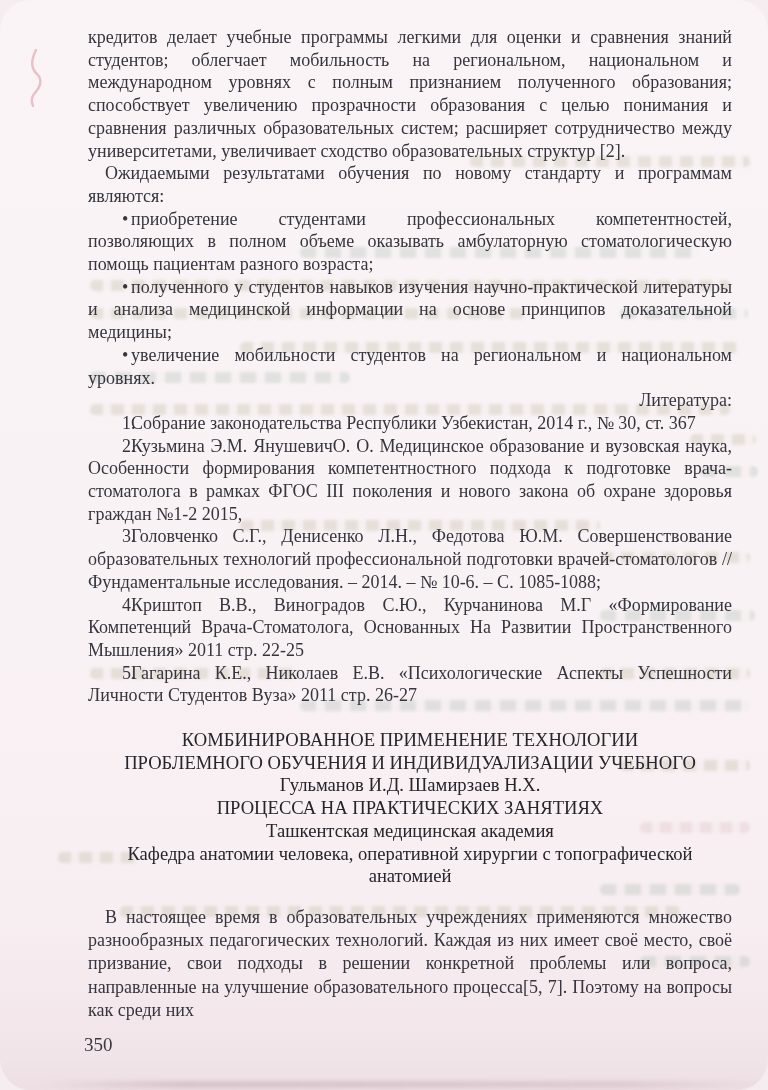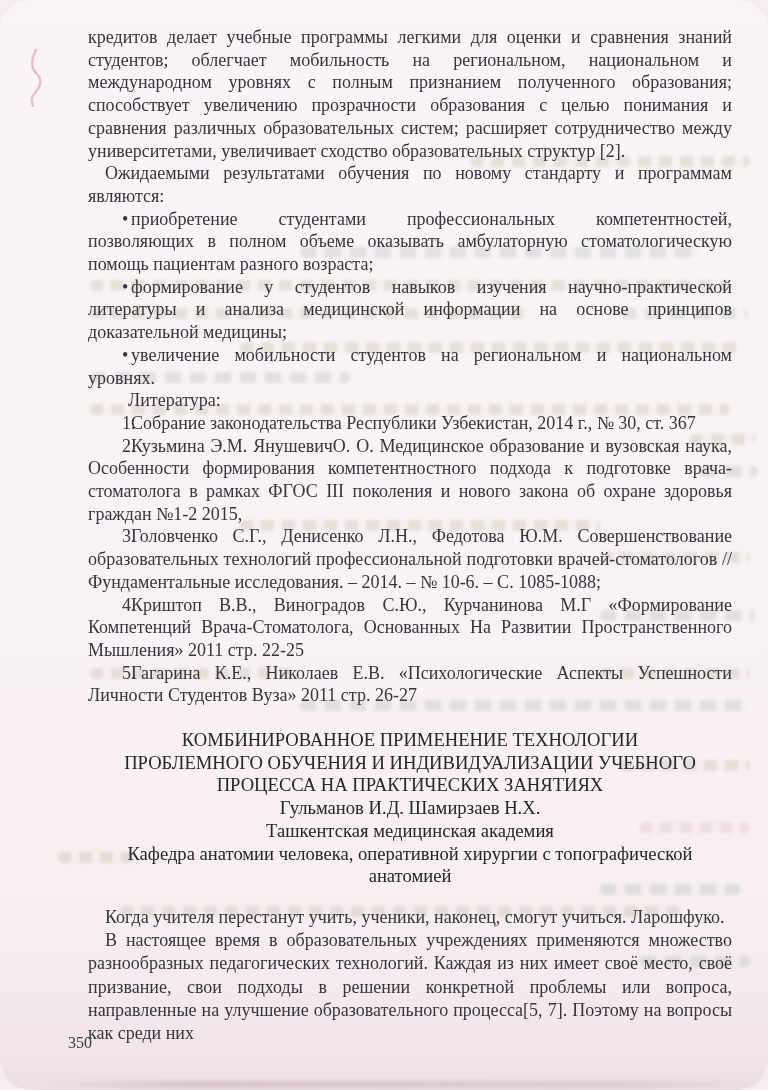--- a/index.html
+++ b/index.html
@@ -22,36 +22,36 @@
     filter:blur(2px);
   }
   .content-top{
     position:absolute;top:26px;left:88px;width:644px;
     font-size:18px;line-height:22.7px;text-align:justify;
   }
   .content-top p{margin:0;padding:0;}
   .ind{text-indent:17px;}
   .li{text-indent:17px;}
   .mk{display:inline-block;width:26px;}
-  .lit{text-indent:40px;text-align:left;}
+  .lit{text-indent:40px;text-align:right;}
   .title-block{
     position:absolute;top:729px;left:88px;width:644px;
     text-align:center;font-weight:normal;color:#26252b;
     font-size:18.6px;line-height:22.7px;
   }
   .bottom-block{
     position:absolute;top:906px;left:88px;width:644px;
     font-size:18px;line-height:23.2px;
   }
   .bottom-block p{margin:0;padding:0;}
   .epigraph{text-indent:17px;white-space:nowrap;}
   .opening{text-indent:17px;text-align:justify;}
   .page-number{
-    position:absolute;left:68px;top:1034px;
-    font-size:16px;color:#3a3940;
+    position:absolute;left:84px;top:1034px;
+    font-size:19px;color:#3a3940;
   }
   
   .bleed{
     position:absolute;height:11px;border-radius:5px;
     filter:blur(1.4px);pointer-events:none;
   }
   .g1{background:repeating-linear-gradient(90deg,rgba(148,142,100,.42) 0 13px,rgba(148,142,100,.04) 13px 21px);opacity:.45;}
   .g2{background:repeating-linear-gradient(90deg,rgba(104,136,120,.40) 0 16px,rgba(104,136,120,.05) 16px 25px);opacity:.42;}
   .g3{background:repeating-linear-gradient(90deg,rgba(188,128,140,.38) 0 12px,rgba(188,128,140,.05) 12px 20px);opacity:.40;}
   .pencil{position:absolute;left:18px;top:44px;}
@@ -88,43 +88,42 @@
 
   <svg class="pencil" width="40" height="70" viewBox="0 0 40 70">
     <path d="M18,6 q-8,16 1,24 q8,8 -3,20 q-4,5 -1,12" fill="none" stroke="rgba(222,148,160,0.55)" stroke-width="2.4" stroke-linecap="round"></path>
   </svg>
 
   <div class="content-top">
     <p>кредитов делает учебные программы легкими для оценки и сравнения знаний студентов; облегчает мобильность на региональном, национальном и международном уровнях с полным признанием полученного образования; способствует увеличению прозрачности образования с целью понимания и сравнения различных образовательных систем; расширяет сотрудничество между университетами, увеличивает сходство образовательных структур [2].</p>
     <p class="ind">Ожидаемыми результатами обучения по новому стандарту и программам являются:</p>
 
     <p class="li"><span class="mk">•</span><span>приобретение студентами профессиональных компетентностей, позволяющих в полном объеме оказывать амбулаторную стоматологическую помощь пациентам разного возраста;</span></p>
-    <p class="li"><span class="mk">•</span><span>формирование у студентов навыков изучения научно-практической литературы и анализа медицинской информации на основе принципов доказательной медицины;</span></p>
+    <p class="li"><span class="mk">•</span><span>полученного у студентов навыков изучения научно-практической литературы и анализа медицинской информации на основе принципов доказательной медицины;</span></p>
     <p class="li"><span class="mk">•</span><span>увеличение мобильности студентов на региональном и национальном уровнях.</span></p>
 
     <p class="lit">Литература:</p>
 
     <p class="li"><span class="mk">1.</span><span>Собрание законодательства Республики Узбекистан, 2014 г., № 30, ст. 367</span></p>
     <p class="li"><span class="mk">2.</span><span>Кузьмина Э.М. ЯнушевичО. О. Медицинское образование и вузовская наука, Особенности формирования компетентностного подхода к подготовке врача-стоматолога в рамках ФГОС III поколения и нового закона об охране здоровья граждан №1-2 2015,</span></p>
     <p class="li"><span class="mk">3.</span><span>Головченко С.Г., Денисенко Л.Н., Федотова Ю.М. Совершенствование образовательных технологий профессиональной подготовки врачей-стоматологов // Фундаментальные исследования. – 2014. – № 10-6. – С. 1085-1088;</span></p>
     <p class="li"><span class="mk">4.</span><span>Криштоп В.В., Виноградов С.Ю., Курчанинова М.Г «Формирование Компетенций Врача-Стоматолога, Основанных На Развитии Пространственного Мышления» 2011 стр. 22-25</span></p>
     <p class="li"><span class="mk">5.</span><span>Гагарина К.Е., Николаев Е.В. «Психологические Аспекты Успешности Личности Студентов Вуза» 2011 стр. 26-27</span></p>
   </div>
 
   <div class="title-block">
     <div>КОМБИНИРОВАННОЕ ПРИМЕНЕНИЕ ТЕХНОЛОГИИ</div>
     <div>ПРОБЛЕМНОГО ОБУЧЕНИЯ И ИНДИВИДУАЛИЗАЦИИ УЧЕБНОГО</div>
+    <div>Гульманов И.Д. Шамирзаев Н.Х.</div>
     <div>ПРОЦЕССА НА ПРАКТИЧЕСКИХ ЗАНЯТИЯХ</div>
-    <div>Гульманов И.Д. Шамирзаев Н.Х.</div>
     <div>Ташкентская медицинская академия</div>
     <div>Кафедра анатомии человека, оперативной хирургии с топографической</div>
     <div>анатомией</div>
   </div>
 
   <div class="bottom-block">
-    <p class="epigraph">Когда учителя перестанут учить, ученики, наконец, смогут учиться. Ларошфуко.</p>
     <p class="opening">В настоящее время в образовательных учреждениях применяются множество разнообразных педагогических технологий. Каждая из них имеет своё место, своё призвание, свои подходы в решении конкретной проблемы или вопроса, направленные на улучшение образовательного процесса[5, 7]. Поэтому на вопросы как среди них</p>
   </div>
 
   <div class="page-number">350</div>
 
   <div class="bottom-shade"></div>
 </div>
 
 </body></html>

